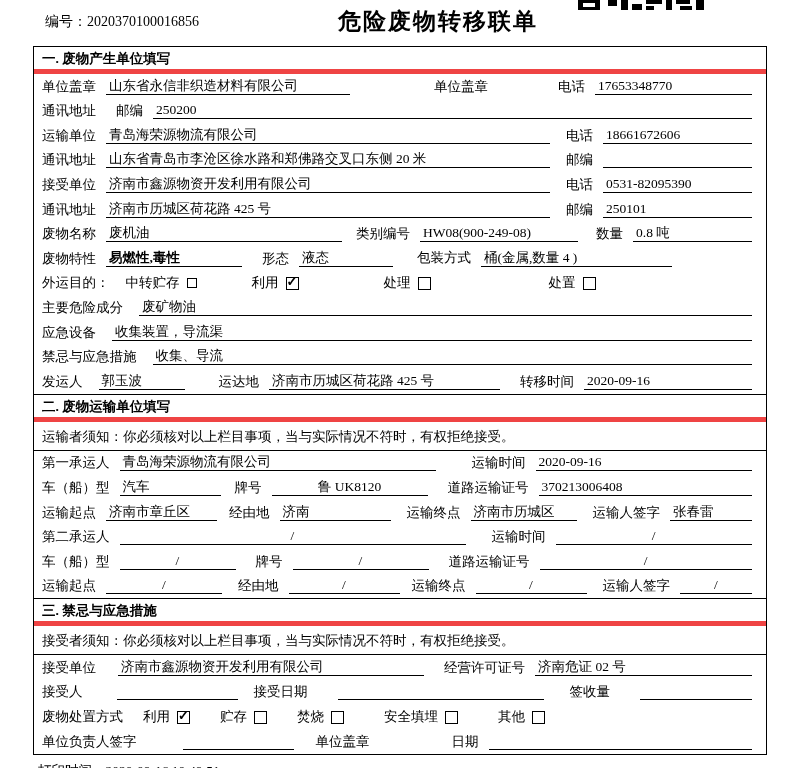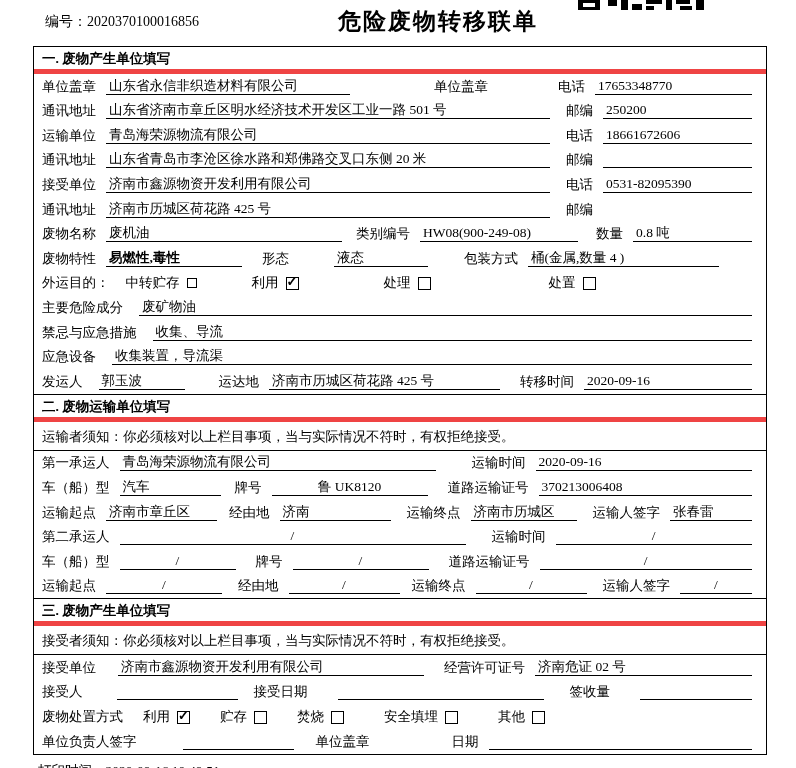--- a/index.html
+++ b/index.html
@@ -64,21 +64,20 @@
           <div class="sec-h">一. 废物产生单位填写</div>
           <div class="row">
             <span class="lbl">单位盖章</span>
             <span class="val" style="width: 238px;">山东省永信非织造材料有限公司</span>
             <span class="lbl" style="margin-left: 78px;">单位盖章</span>
             <span class="lbl" style="margin-left: 60px;">电话</span>
             <span class="val grow">17653348770</span>
           </div>
           <div class="row">
             <span class="lbl">通讯地址</span>
-            <span class="val" style="width: 438px;">山东省济南市章丘区明水经济技术开发区工业一路 501 号</span>
             <span class="lbl" style="margin-left: 10px;">邮编</span>
             <span class="val grow">250200</span>
           </div>
           <div class="row">
             <span class="lbl">运输单位</span>
             <span class="val" style="width: 438px;">青岛海荣源物流有限公司</span>
             <span class="lbl" style="margin-left: 10px;">电话</span>
             <span class="val grow">18661672606</span>
           </div>
           <div class="row">
@@ -90,35 +89,36 @@
           <div class="row">
             <span class="lbl">接受单位</span>
             <span class="val" style="width: 438px;">济南市鑫源物资开发利用有限公司</span>
             <span class="lbl" style="margin-left: 10px;">电话</span>
             <span class="val grow">0531-82095390</span>
           </div>
           <div class="row">
             <span class="lbl">通讯地址</span>
             <span class="val" style="width: 438px;">济南市历城区荷花路 425 号</span>
             <span class="lbl" style="margin-left: 10px;">邮编</span>
+            <span class="val grow">250101</span>
           </div>
           <div class="row">
             <span class="lbl">废物名称</span>
             <span class="val" style="width: 230px;">废机油</span>
             <span class="lbl" style="margin-left: 8px;">类别编号</span>
             <span class="val" style="width: 152px;">HW08(900-249-08)</span>
             <span class="lbl" style="margin-left: 12px;">数量</span>
             <span class="val grow">0.8 吨</span>
           </div>
           <div class="row">
             <span class="lbl">废物特性</span>
             <span class="val" style="width: 130px; font-weight: bold;">易燃性,毒性</span>
             <span class="lbl" style="margin-left: 14px;">形态</span>
-            <span class="val" style="width: 88px; margin-left: 35px;">液态</span>
-            <span class="lbl" style="margin-left: 30px;">包装方式</span>
+            <span class="val" style="width: 88px;">液态</span>
+            <span class="lbl" style="margin-left: 18px; font-family: Liberation Mono, monospace;">包装方式</span>
             <span class="val" style="width: 185px;">桶(金属,数量  4 )</span>
           </div>
           <div class="row">
             <span class="lbl">外运目的：</span>
             <span class="cbgroup" style="margin-left: 6px;">
               <span class="cbl">中转贮存</span>
               <span class="box sm"></span>
             </span>
             <span class="cbgroup" style="margin-left: 55px;">
               <span class="cbl">利用</span>
@@ -131,26 +131,26 @@
             <span class="cbgroup" style="margin-left: 118px;">
               <span class="cbl">处置</span>
               <span class="box"></span>
             </span>
           </div>
           <div class="row">
             <span class="lbl">主要危险成分</span>
             <span class="val grow" style="margin-left: 6px;">废矿物油</span>
           </div>
           <div class="row">
+            <span class="lbl">应急设备</span>
+            <span class="val grow" style="margin-left: 6px;">收集装置，导流渠</span>
+          </div>
+          <div class="row">
             <span class="lbl">禁忌与应急措施</span>
             <span class="val grow" style="margin-left: 6px;">收集、导流</span>
-          </div>
-          <div class="row">
-            <span class="lbl">应急设备</span>
-            <span class="val grow" style="margin-left: 6px;">收集装置，导流渠</span>
           </div>
           <div class="row">
             <span class="lbl">发运人</span>
             <span class="val" style="width: 80px; margin-left: 6px;">郭玉波</span>
             <span class="lbl" style="margin-left: 28px;">运达地</span>
             <span class="val" style="width: 225px;">济南市历城区荷花路 425 号</span>
             <span class="lbl" style="margin-left: 14px;">转移时间</span>
             <span class="val grow">2020-09-16</span>
           </div>
         </div>
@@ -200,21 +200,21 @@
             <span class="val slash" style="width: 110px;">/</span>
             <span class="lbl" style="margin-left: 10px;">经由地</span>
             <span class="val slash" style="width: 105px;">/</span>
             <span class="lbl" style="margin-left: 6px;">运输终点</span>
             <span class="val slash" style="width: 105px;">/</span>
             <span class="lbl" style="margin-left: 10px;">运输人签字</span>
             <span class="val grow slash">/</span>
           </div>
         </div>
         <div class="section">
-          <div class="sec-h">三. 废物产生单位填写</div>
+          <div class="sec-h">三. 禁忌与应急措施</div>
           <div class="note">接受者须知：你必须核对以上栏目事项，当与实际情况不符时，有权拒绝接受。</div>
           <div class="row">
             <span class="lbl">接受单位</span>
             <span class="val" style="width: 300px; margin-left: 12px;">济南市鑫源物资开发利用有限公司</span>
             <span class="lbl" style="margin-left: 14px;">经营许可证号</span>
             <span class="val grow">济南危证 02 号</span>
           </div>
           <div class="row">
             <span class="lbl">接受人</span>
             <span class="val" style="width: 115px; margin-left: 24px;"></span>

